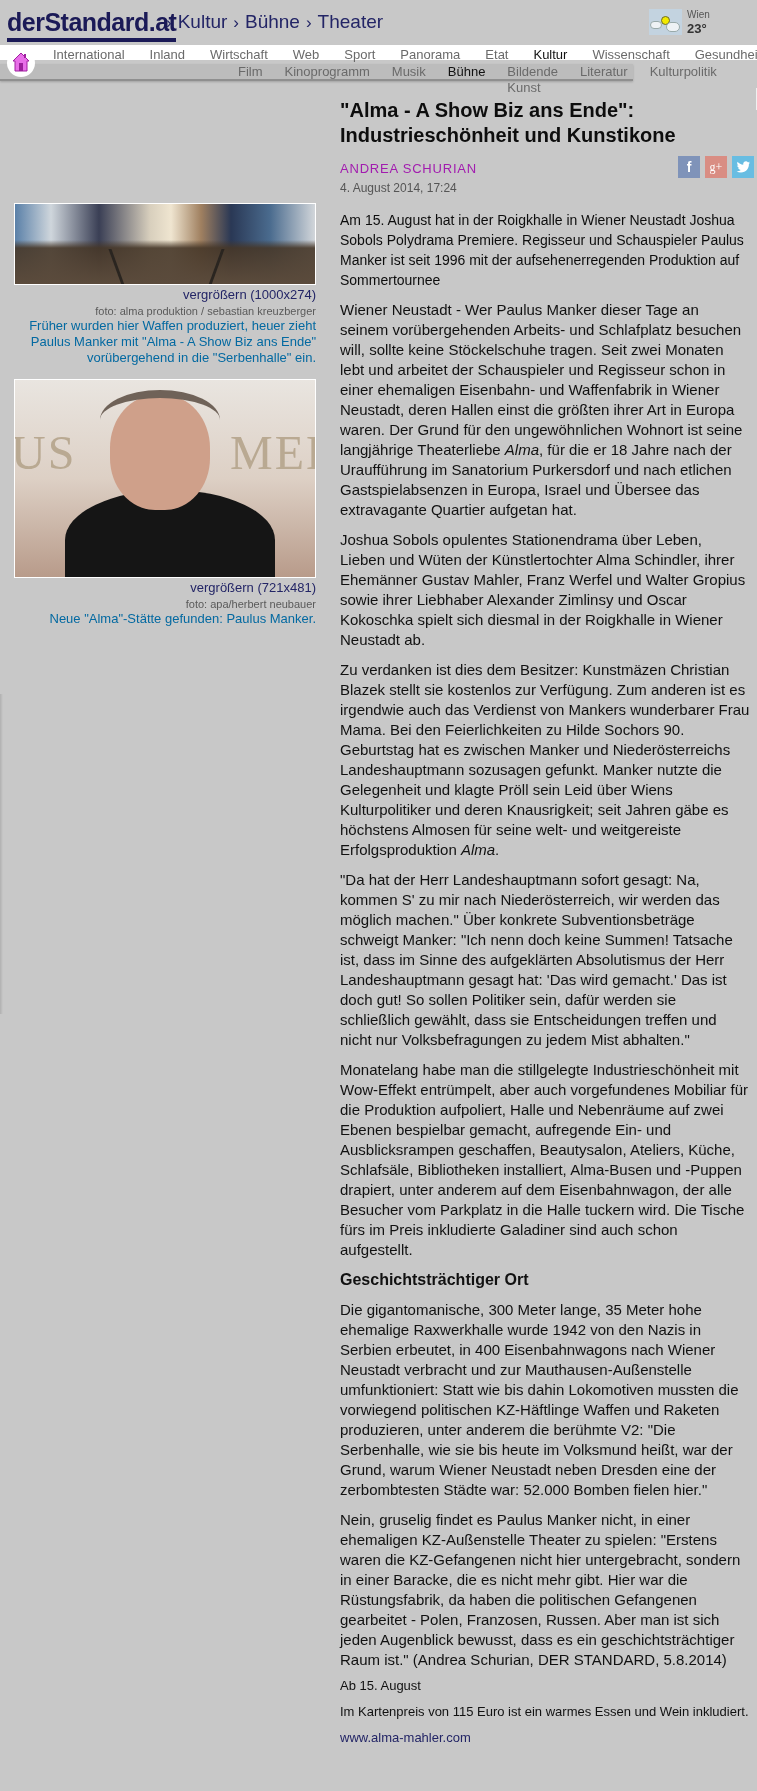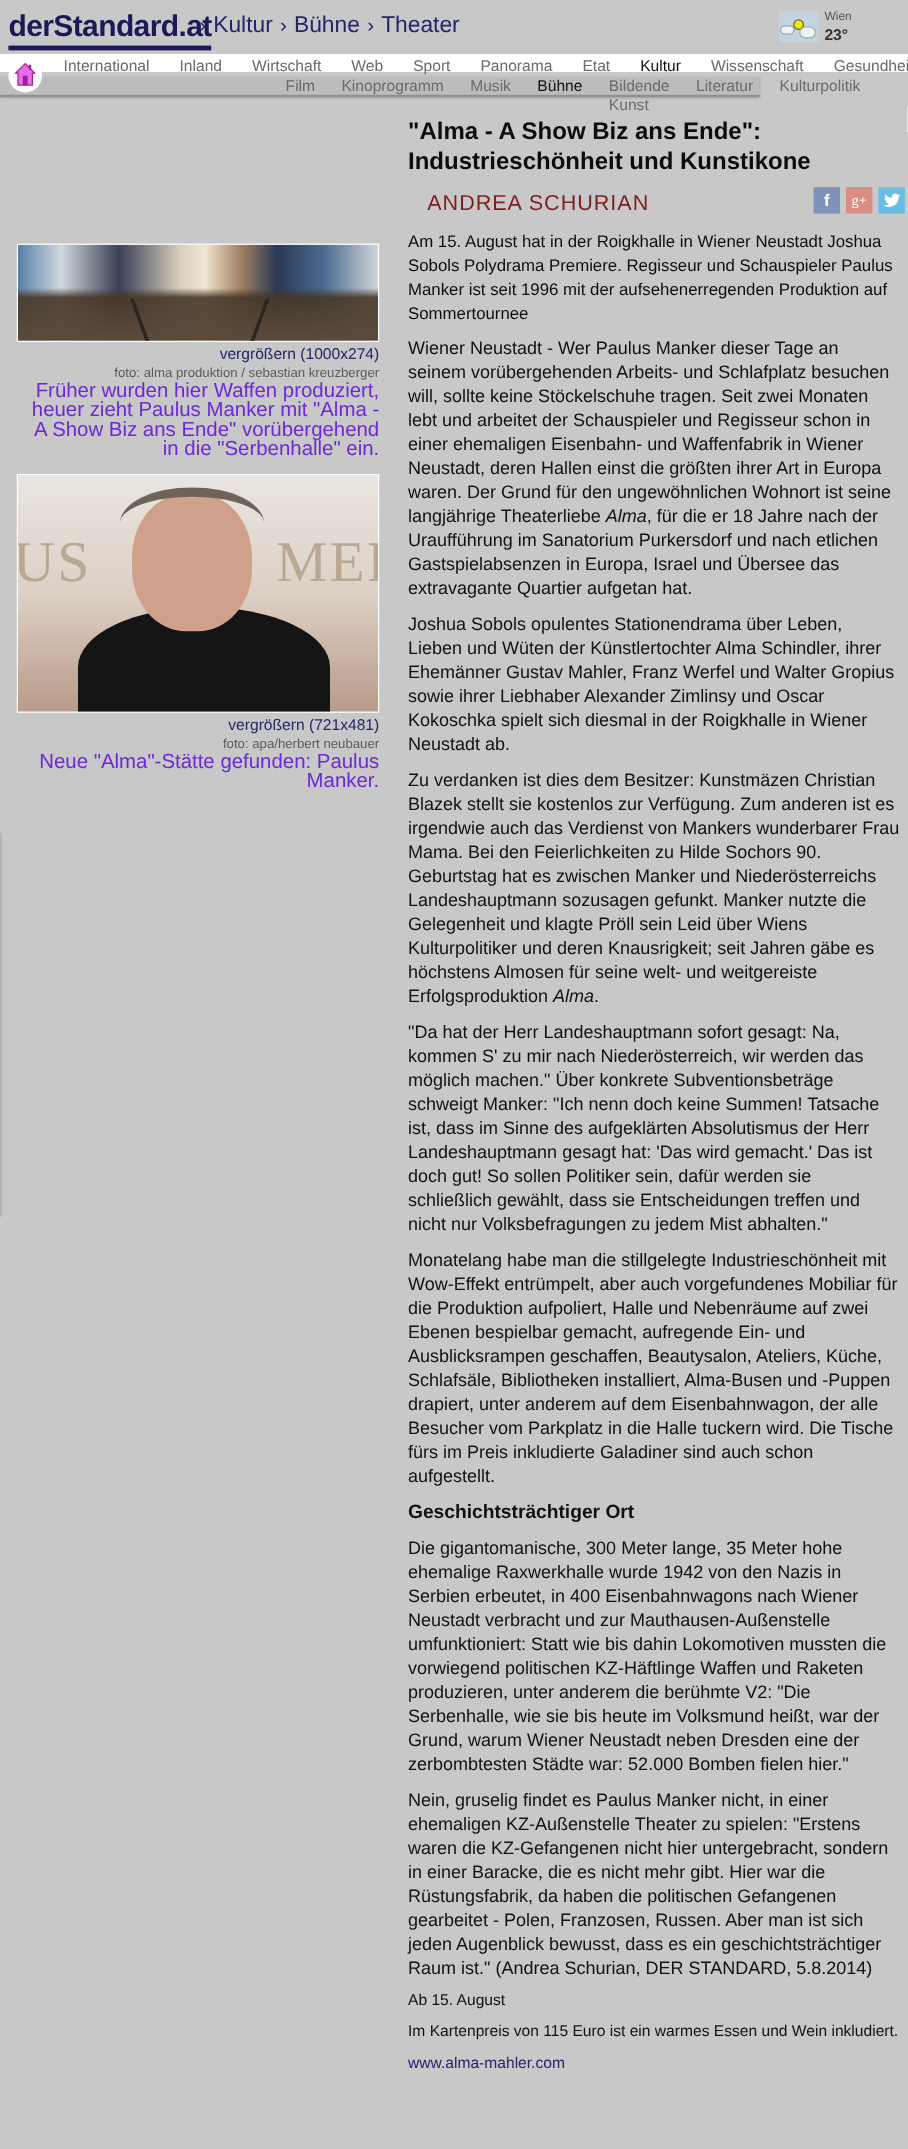--- a/index.html
+++ b/index.html
@@ -40,27 +40,27 @@
      linear-gradient(90deg, #5a80a8 0%, #cfd6dc 12%, #3a3f55 28%, #d8cfbd 45%, #efe5d0 52%, #a08060 62%, #2a3855 72%, #4a6b8e 85%, #d2d6da 100%); position: relative; }
   .img1 .rail1 { position:absolute; left:100px; top:45px; width:3px; height:36px; background:#2a2520; transform: skewX(20deg); }
   .img1 .rail2 { position:absolute; left:200px; top:45px; width:3px; height:36px; background:#2a2520; transform: skewX(-20deg); }
   .img2 { height: 199px; position: relative; background: linear-gradient(180deg, #e9e5e0 0%, #ddd0c5 50%, #b89b8a 100%); }
   .img2 .bgtext { position: absolute; top: 45px; font-family: "Liberation Serif", serif; font-size: 48px; color: #b9a992; letter-spacing: 2px; }
   .img2 .head { position: absolute; left: 95px; top: 15px; width: 100px; height: 115px; border-radius: 46% 46% 45% 45%; background: #cfa08a; }
   .img2 .hair { position: absolute; left: 85px; top: 10px; width: 120px; height: 60px; border-radius: 50% 50% 20% 20%; border-top: 8px solid #6f6258; }
   .img2 .body { position: absolute; left: 50px; top: 110px; width: 210px; height: 100px; border-radius: 50% 50% 0 0; background: #151515; }
   .caption-link { font-size: 13px; color: #232566; line-height: 16px; margin-top: 2px; }
   .caption-credit { font-size: 11px; color: #5a5a5a; line-height: 14px; margin-top: 1px; }
-  .caption-text { font-size: 17px; color: #6d28d9; line-height: 16px; }
+  .caption-text { font-size: 13px; color: #0369a1; line-height: 16px; }
   .fig2 { margin-top: 13px; }
 
   
   .article { position: absolute; left: 340px; top: 98px; width: 410px; }
   .title { font-size: 20px; font-weight: bold; line-height: 25px; color: #0d0d0d; }
-  .author { font-size: 18px; color: #7f1d1d; letter-spacing: 0.8px; margin-top: 13px; line-height: 16px; margin-left: 16px; }
+  .author { font-size: 13px; color: #a21caf; letter-spacing: 0.8px; margin-top: 13px; line-height: 16px; }
   .date { font-size: 12px; color: #555; line-height: 16px; margin-top: 3px; }
   .share { position: absolute; right: -4px; top: 58px; display: flex; gap: 5px; }
   .share div { width: 22px; height: 22px; color: #fff; font-size: 14px; text-align: center; line-height: 22px; }
   .share .fb { background: #7f93b9; font-weight: bold; font-family: "Liberation Sans", sans-serif; }
   .share .gp { background: #d98d83; font-family: "Liberation Serif", serif; font-size: 12px; }
   .share .tw { background: #68bde2; }
   .lead { font-size: 14px; font-weight: normal; line-height: 20px; margin-top: 14px; color: #0d0d0d; }
   .body-text p { font-size: 15px; line-height: 20px; margin-top: 10px; color: #111; }
   .body-text h3 { font-size: 16px; font-weight: bold; line-height: 20px; margin-top: 10px; color: #111; }
   .body-text p.small { font-size: 13px; line-height: 20px; margin-top: 6px; }
@@ -146,20 +146,21 @@
     </div>
     <div class="caption-link">vergrößern (721x481)</div>
     <div class="caption-credit">foto: apa/herbert neubauer</div>
     <div class="caption-text">Neue "Alma"-Stätte gefunden: Paulus Manker.</div>
   </div>
 </div>
 
 <div class="article">
   <h1 class="title">"Alma - A Show Biz ans Ende": Industrieschönheit und Kunstikone</h1>
   <div class="author">ANDREA SCHURIAN</div>
+  <div class="date">4. August 2014, 17:24</div>
   <div class="share">
     <div class="fb"><span>f</span></div>
     <div class="gp"><span>g+</span></div>
     <div class="tw">
       <svg width="16" height="14" viewBox="0 0 16 14" style="margin-top:4px">
         <path d="M15 2.5c-.5.2-1 .4-1.6.5.6-.4 1-.9 1.2-1.5-.5.3-1.1.6-1.7.7C12.4 1.6 11.7 1.3 11 1.3c-1.6 0-2.8 1.3-2.8 2.8 0 .2 0 .4.1.6C6 4.6 4 3.5 2.6 1.8c-.2.4-.4.9-.4 1.4 0 1 .5 1.8 1.3 2.3-.5 0-.9-.1-1.3-.3 0 1.4 1 2.5 2.3 2.8-.4.1-.9.1-1.3 0 .4 1.1 1.4 1.9 2.6 2-1 .8-2.2 1.2-3.5 1.2H1.6c1.2.8 2.7 1.2 4.3 1.2 5.2 0 8-4.3 8-8v-.4c.4-.4.9-.9 1.1-1.5z" fill="#fff"></path>
       </svg>
     </div>
   </div>
 

